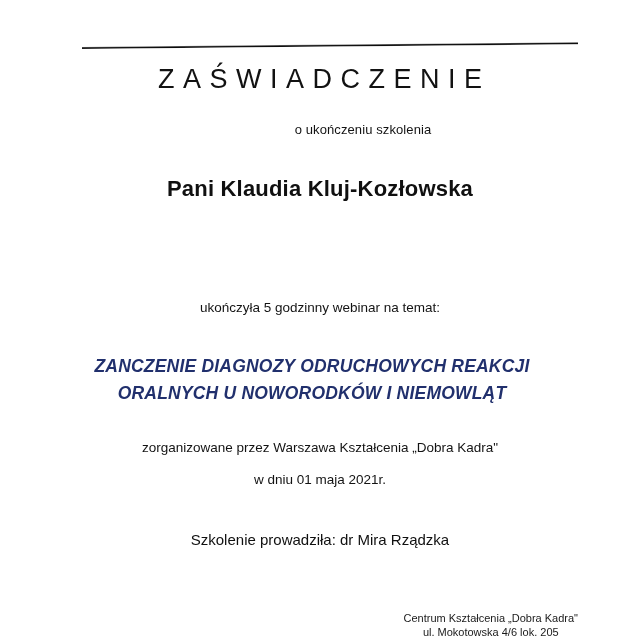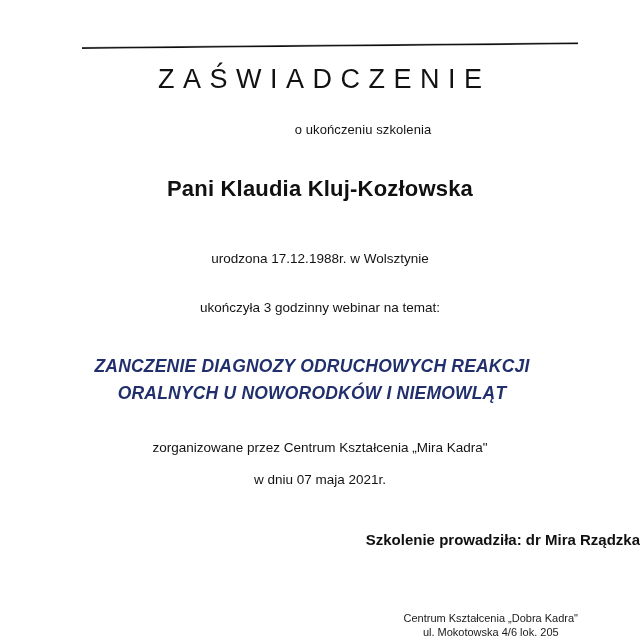--- a/index.html
+++ b/index.html
@@ -106,23 +106,22 @@
 
   #event-date {
     top: 456px;
     font-size: 13.5px;
     font-weight: 400;
   }
 
   #instructor-info {
     top: 515px;
     font-size: 15px;
-    font-weight: bold;
+    font-weight: normal;
     color: #101010;
-    text-align: right;
   }
 
   
   #footer-address {
     position: absolute;
     right: 62px;
     top: 596px;
     text-align: center;
     color: #1a1a1a;
     font-size: 11px;
@@ -137,31 +136,30 @@
 <div id="certificate-page">
 
   <div id="scan-edge-line"></div>
 
   <div class="line" id="doc-title">ZAŚWIADCZENIE</div>
 
   <div class="line" id="doc-subtitle">o ukończeniu szkolenia</div>
 
   <div class="line" id="recipient-name">Pani Klaudia Kluj-Kozłowska</div>
 
-  <div class="line" id="birth-info">urodzona 17.12.1988r. w Wolsztynie</div>
 
-  <div class="line" id="completion-info">ukończyła 3 godzinny webinar na temat:</div>
+  <div class="line" id="completion-info">ukończyła 5 godzinny webinar na temat:</div>
 
   <div class="course-title-line" id="course-title-line-1">ZANCZENIE DIAGNOZY ODRUCHOWYCH REAKCJI</div>
 
   <div class="course-title-line" id="course-title-line-2">ORALNYCH U NOWORODKÓW I NIEMOWLĄT</div>
 
-  <div class="line" id="organizer-info">zorganizowane przez Centrum Kształcenia „Mira Kadra"</div>
+  <div class="line" id="organizer-info">zorganizowane przez Warszawa Kształcenia „Dobra Kadra"</div>
 
-  <div class="line" id="event-date">w dniu 07 maja 2021r.</div>
+  <div class="line" id="event-date">w dniu 01 maja 2021r.</div>
 
   <div class="line" id="instructor-info">Szkolenie prowadziła: dr Mira Rządzka</div>
 
   <div id="footer-address">
     <div>Centrum Kształcenia „Dobra Kadra"</div>
     <div>ul. Mokotowska 4/6 lok. 205</div>
   </div>
 
 </div>
 

